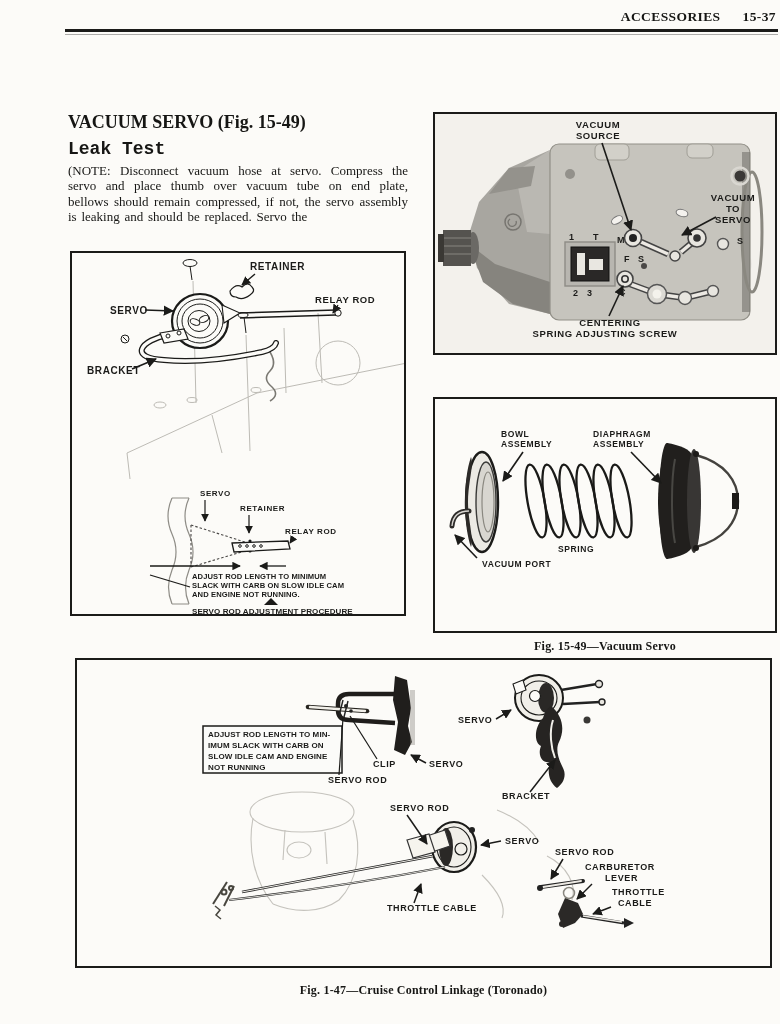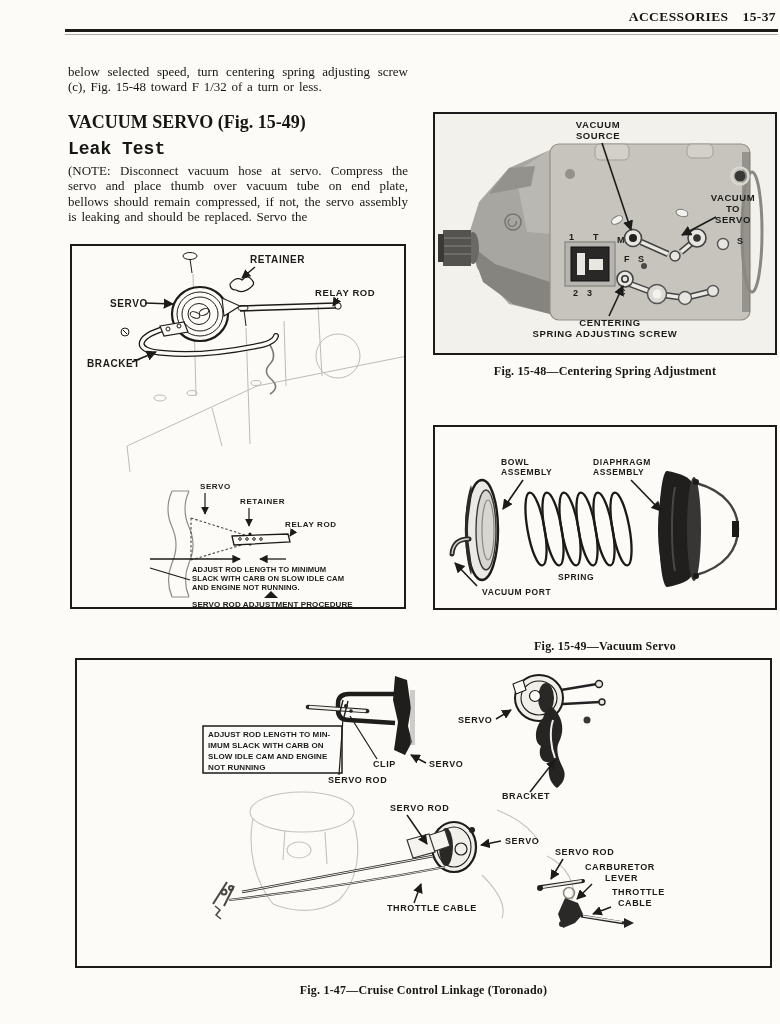--- a/index.html
+++ b/index.html
@@ -1,19 +1,19 @@
 <!DOCTYPE html>
 <html><head>
 <meta charset="utf-8">
 <style>
   html,body{margin:0;padding:0;background:#ffffff;}
   #page{position:relative;width:780px;height:1024px;background:#fcfbf8;overflow:hidden;
         font-family:"Liberation Serif", serif;color:#161614;}
   .hdr{position:absolute;top:9px;right:4px;font-weight:bold;font-size:13.5px;letter-spacing:.4px;}
-  .hdr .pg{margin-left:14px;}
+  .hdr .pg{margin-left:22px;}
   .rule{position:absolute;left:65px;width:713px;background:#1b1b19;}
   .rule.main{top:29px;height:3px;}
   .rule.echo{top:34px;height:1px;opacity:.35;}
   .col{position:absolute;font-size:13px;line-height:15.4px;text-align:justify;word-spacing:1.5px;}
   .blockhead{position:absolute;font-size:18px;font-weight:bold;}
   .figbox{position:absolute;border:2px solid #1b1b19;background:#fcfbf8;box-sizing:border-box;}
   .figbox svg{display:block;}
   .cap{position:absolute;text-align:center;font-weight:bold;font-size:12px;letter-spacing:.2px;}
   text.lbl{font-family:"Liberation Sans", sans-serif;font-weight:bold;fill:#1b1b19;letter-spacing:.6px;}
   text.note{font-family:"Liberation Sans", sans-serif;font-weight:bold;fill:#1b1b19;letter-spacing:.1px;}
@@ -24,26 +24,25 @@
 <body>
 
 <div id="page">
 
   <div class="hdr">
     <span>ACCESSORIES</span><span class="pg">15-37</span>
   </div>
   <div class="rule main"></div>
   <div class="rule echo"></div>
 
-  <div class="col" style="left:68px;top:64px;width:340px;">below selected speed, turn centering spring adjusting screw (c), Fig. 15-48 toward F 1/32 of a turn or less.</div>
   <div class="blockhead" style="left:68px;top:112px;">VACUUM SERVO (Fig. 15-49)</div>
   <div class="blockhead" style="left:68px;top:139px;font-family:Liberation Mono, monospace;">Leak Test</div>
   <div class="col" style="left:68px;top:163px;width:340px;">(NOTE: Disconnect vacuum hose at servo. Compress the servo and place thumb over vacuum tube on end plate, bellows should remain compressed, if not, the servo assembly is leaking and should be replaced. Servo the</div>
 
-  <div class="figbox" style="left:70px;top:244px;width:336px;height:365px;">
+  <div class="figbox" style="left:70px;top:251px;width:336px;height:365px;">
     <svg width="332" height="384" viewBox="0 0 332 384">
       <defs>
         <marker id="ah46" viewBox="0 0 10 10" refX="9" refY="5" markerWidth="6.5" markerHeight="6.5" orient="auto-start-reverse">
           <path d="M0,0 L10,5 L0,10 z" fill="#1b1b19"></path>
         </marker>
       </defs>
 
       <polyline class="faint" points="55,200 185,140 335,110"></polyline>
       <line class="faint" x1="55" y1="200" x2="58" y2="226"></line>
       <line class="faint" x1="140" y1="162" x2="150" y2="200"></line>
@@ -217,23 +216,22 @@
       <line x1="167" y1="29" x2="196" y2="116" stroke="#1b1b19" stroke-width="1.6" marker-end="url(#ah48)"></line>
       <text class="lbl" x="298" y="87" font-size="9.5" text-anchor="middle">VACUUM</text>
       <text class="lbl" x="298" y="98" font-size="9.5" text-anchor="middle">TO</text>
       <text class="lbl" x="298" y="109" font-size="9.5" text-anchor="middle">SERVO</text>
       <line x1="281" y1="103" x2="247" y2="121" stroke="#1b1b19" stroke-width="1.6" marker-end="url(#ah48)"></line>
       <text class="lbl" x="175" y="212" font-size="9.5" text-anchor="middle">CENTERING</text>
       <text class="lbl" x="170" y="223" font-size="9.5" text-anchor="middle">SPRING ADJUSTING SCREW</text>
       <line x1="174" y1="202" x2="188" y2="172" stroke="#1b1b19" stroke-width="1.6" marker-end="url(#ah48)"></line>
     </svg>
   </div>
-  <div class="cap" style="left:433px;top:364px;width:344px;">Fig. 15-48—Centering Spring Adjustment</div>
-
-  <div class="figbox" style="left:433px;top:397px;width:344px;height:185px;margin-top:28px;">
+
+  <div class="figbox" style="left:433px;top:397px;width:344px;height:236px;">
     <svg width="340" height="229" viewBox="0 0 340 229">
       <defs>
         <marker id="ah49" viewBox="0 0 10 10" refX="9" refY="5" markerWidth="6.5" markerHeight="6.5" orient="auto-start-reverse">
           <path d="M0,0 L10,5 L0,10 z" fill="#1b1b19"></path>
         </marker>
       </defs>
 
       <g>
         <ellipse cx="47" cy="103" rx="16" ry="50" fill="#eceae4" stroke="#1c1c1a" stroke-width="2.4"></ellipse>
         <path d="M36,58 C28,80 28,126 36,148 C39,140 33,122 33,103 C33,84 39,66 36,58 Z" fill="#2c2a28"></path>

